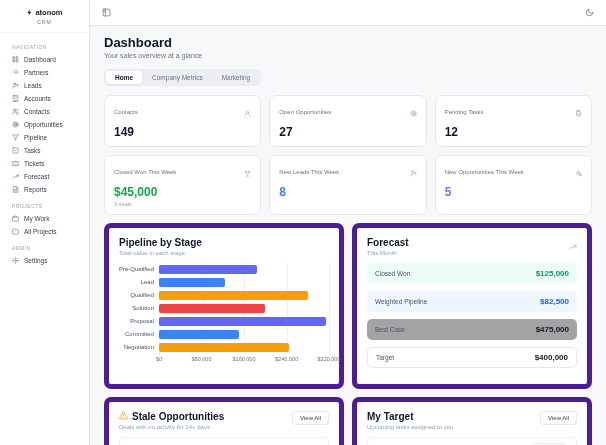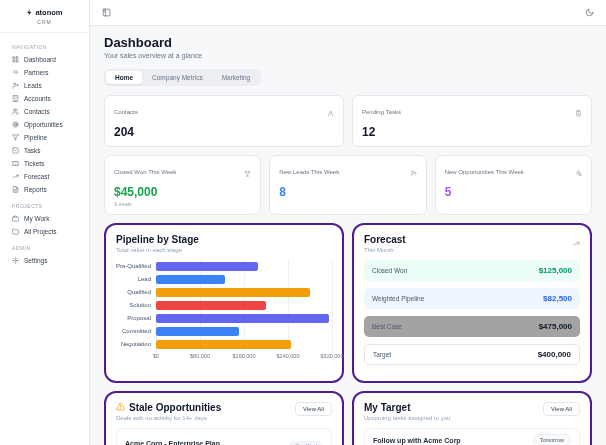--- a/index.html
+++ b/index.html
@@ -39,21 +39,21 @@
 
   .cards { display:flex; gap:8px; margin-bottom:8px; }
   .card { flex:1; background:#fff; border:1px solid #e5e7eb; border-radius:7px; padding:7px 9px; }
   .card-top { display:flex; justify-content:space-between; align-items:center; }
   .card-label { font-size:6px; color:#6b7280; }
   .card-top .ic svg { stroke:#9ca3af; }
   .card-value { font-size:12px; font-weight:bold; margin-top:4px; color:#0f172a; }
   .card-sub { font-size:5.5px; color:#9ca3af; margin-top:2px; }
 
   .panels { display:flex; gap:8px; margin-bottom:8px; align-items:stretch; }
-  .panel { flex:1; background:#fff; border:2px solid #4c1d95; border-radius:12px; padding:9px 10px; }
+  .panel { flex:1; background:#fff; border:5px solid #4c1d95; border-radius:7px; padding:9px 10px; }
   .panel-head { display:flex; justify-content:space-between; align-items:flex-start; }
   .panel-title { font-size:10px; font-weight:bold; color:#0f172a; display:flex; align-items:center; gap:4px; }
   .panel-sub { font-size:6px; color:#94a3b8; margin:2px 0 7px; }
   .view-all { font-size:6px; color:#334155; background:#fff; border:1px solid #e2e8f0; border-radius:4px;
     padding:3px 7px; cursor:pointer; font-family:inherit; }
 
   
   .chart { display:flex; }
   .cats { width:40px; }
   .cat { height:13px; line-height:13px; font-size:6px; color:#475569; text-align:right; padding-right:5px;
@@ -271,21 +271,32 @@
       
       <div class="cards">
         <div class="card">
           <div class="card-top">
             <span class="card-label">Contacts</span>
             <span class="ic"><svg viewBox="0 0 24 24">
                   <circle cx="12" cy="8" r="4"></circle>
                   <path d="M4 21v-1a8 8 0 0 1 16 0v1"></path>
                 </svg></span>
           </div>
-          <div class="card-value">204</div>
+          <div class="card-value">149</div>
+        </div>
+        <div class="card">
+          <div class="card-top">
+            <span class="card-label">Open Opportunities</span>
+            <span class="ic"><svg viewBox="0 0 24 24">
+                  <circle cx="12" cy="12" r="9"></circle>
+                  <circle cx="12" cy="12" r="5"></circle>
+                  <circle cx="12" cy="12" r="1"></circle>
+                </svg></span>
+          </div>
+          <div class="card-value">27</div>
         </div>
         <div class="card">
           <div class="card-top">
             <span class="card-label">Pending Tasks</span>
             <span class="ic"><svg viewBox="0 0 24 24">
                   <rect x="5" y="3" width="14" height="18" rx="2"></rect>
                   <rect x="9" y="1" width="6" height="4" rx="1"></rect>
                   <path d="M9 11h6M9 15h6"></path>
                 </svg></span>
           </div>

